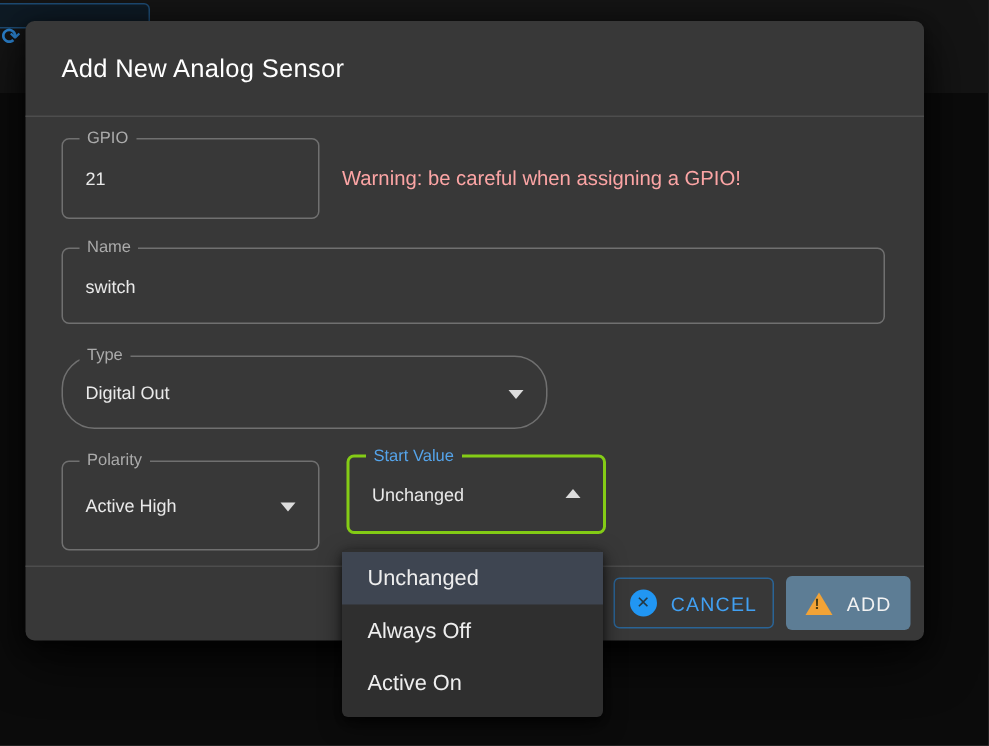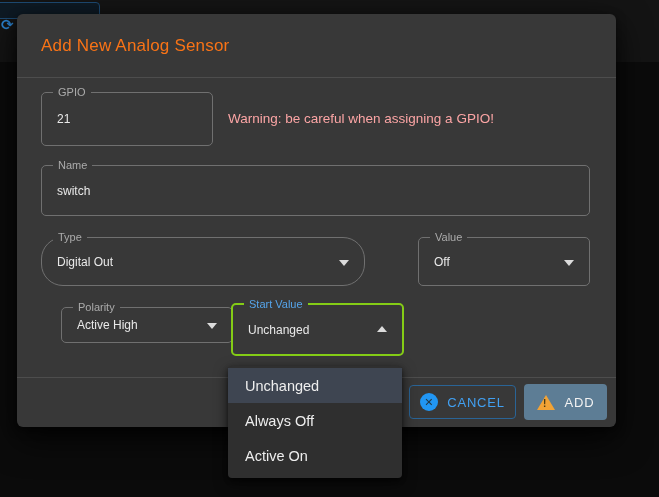--- a/index.html
+++ b/index.html
@@ -22,21 +22,21 @@
   }
 
   
   .dialog {
     position:absolute; left:17px; top:14px; width:599px; height:413px;
     background:#383838; border-radius:6px;
     box-shadow:0 12px 34px rgba(0,0,0,0.75), 0 3px 10px rgba(0,0,0,0.5);
   }
   .dialog-title {
     position:absolute; left:24px; top:22px;
-    font-size:17px; font-weight:500; color:#f97316; letter-spacing:0.2px;
+    font-size:17px; font-weight:500; color:#ffffff; letter-spacing:0.2px;
   }
   .header-divider { position:absolute; left:0; top:63px; width:100%; height:1px; background:#4d4d4d; }
   .footer-divider { position:absolute; left:0; top:363px; width:100%; height:1px; background:#4d4d4d; }
 
   
   .field {
     position:absolute; border:1px solid #707070; border-radius:5px; background:transparent;padding-left:40px;
   }
   .field .flabel {
     position:absolute; top:-7px; left:11px; padding:0 5px;
@@ -133,27 +133,22 @@
     <span class="flabel">Name</span>
     <span class="fvalue">switch</span>
   </div>
 
   <div class="field" style="left:24px; top:223px; width:324px; height:49px;border-radius:22px;">
     <span class="flabel">Type</span>
     <span class="fvalue">Digital Out</span>
     <span class="caret-down"></span>
   </div>
 
-  <div class="field" style="left:401px; top:223px; width:172px; height:49px;">
-    <span class="flabel">Value</span>
-    <span class="fvalue">Off</span>
-    <span class="caret-down"></span>
-  </div>
 
-  <div class="field" style="left:24px; top:293px; width:172px; height:36px;margin-left:20px;">
+  <div class="field" style="left:24px; top:293px; width:172px; height:60px;">
     <span class="flabel">Polarity</span>
     <span class="fvalue">Active High</span>
     <span class="caret-down"></span>
   </div>
 
   <div class="field focused" style="left:214px; top:289px; width:173px; height:53px;">
     <span class="flabel">Start Value</span>
     <span class="fvalue">Unchanged</span>
     <span class="caret-up"></span>
   </div>

